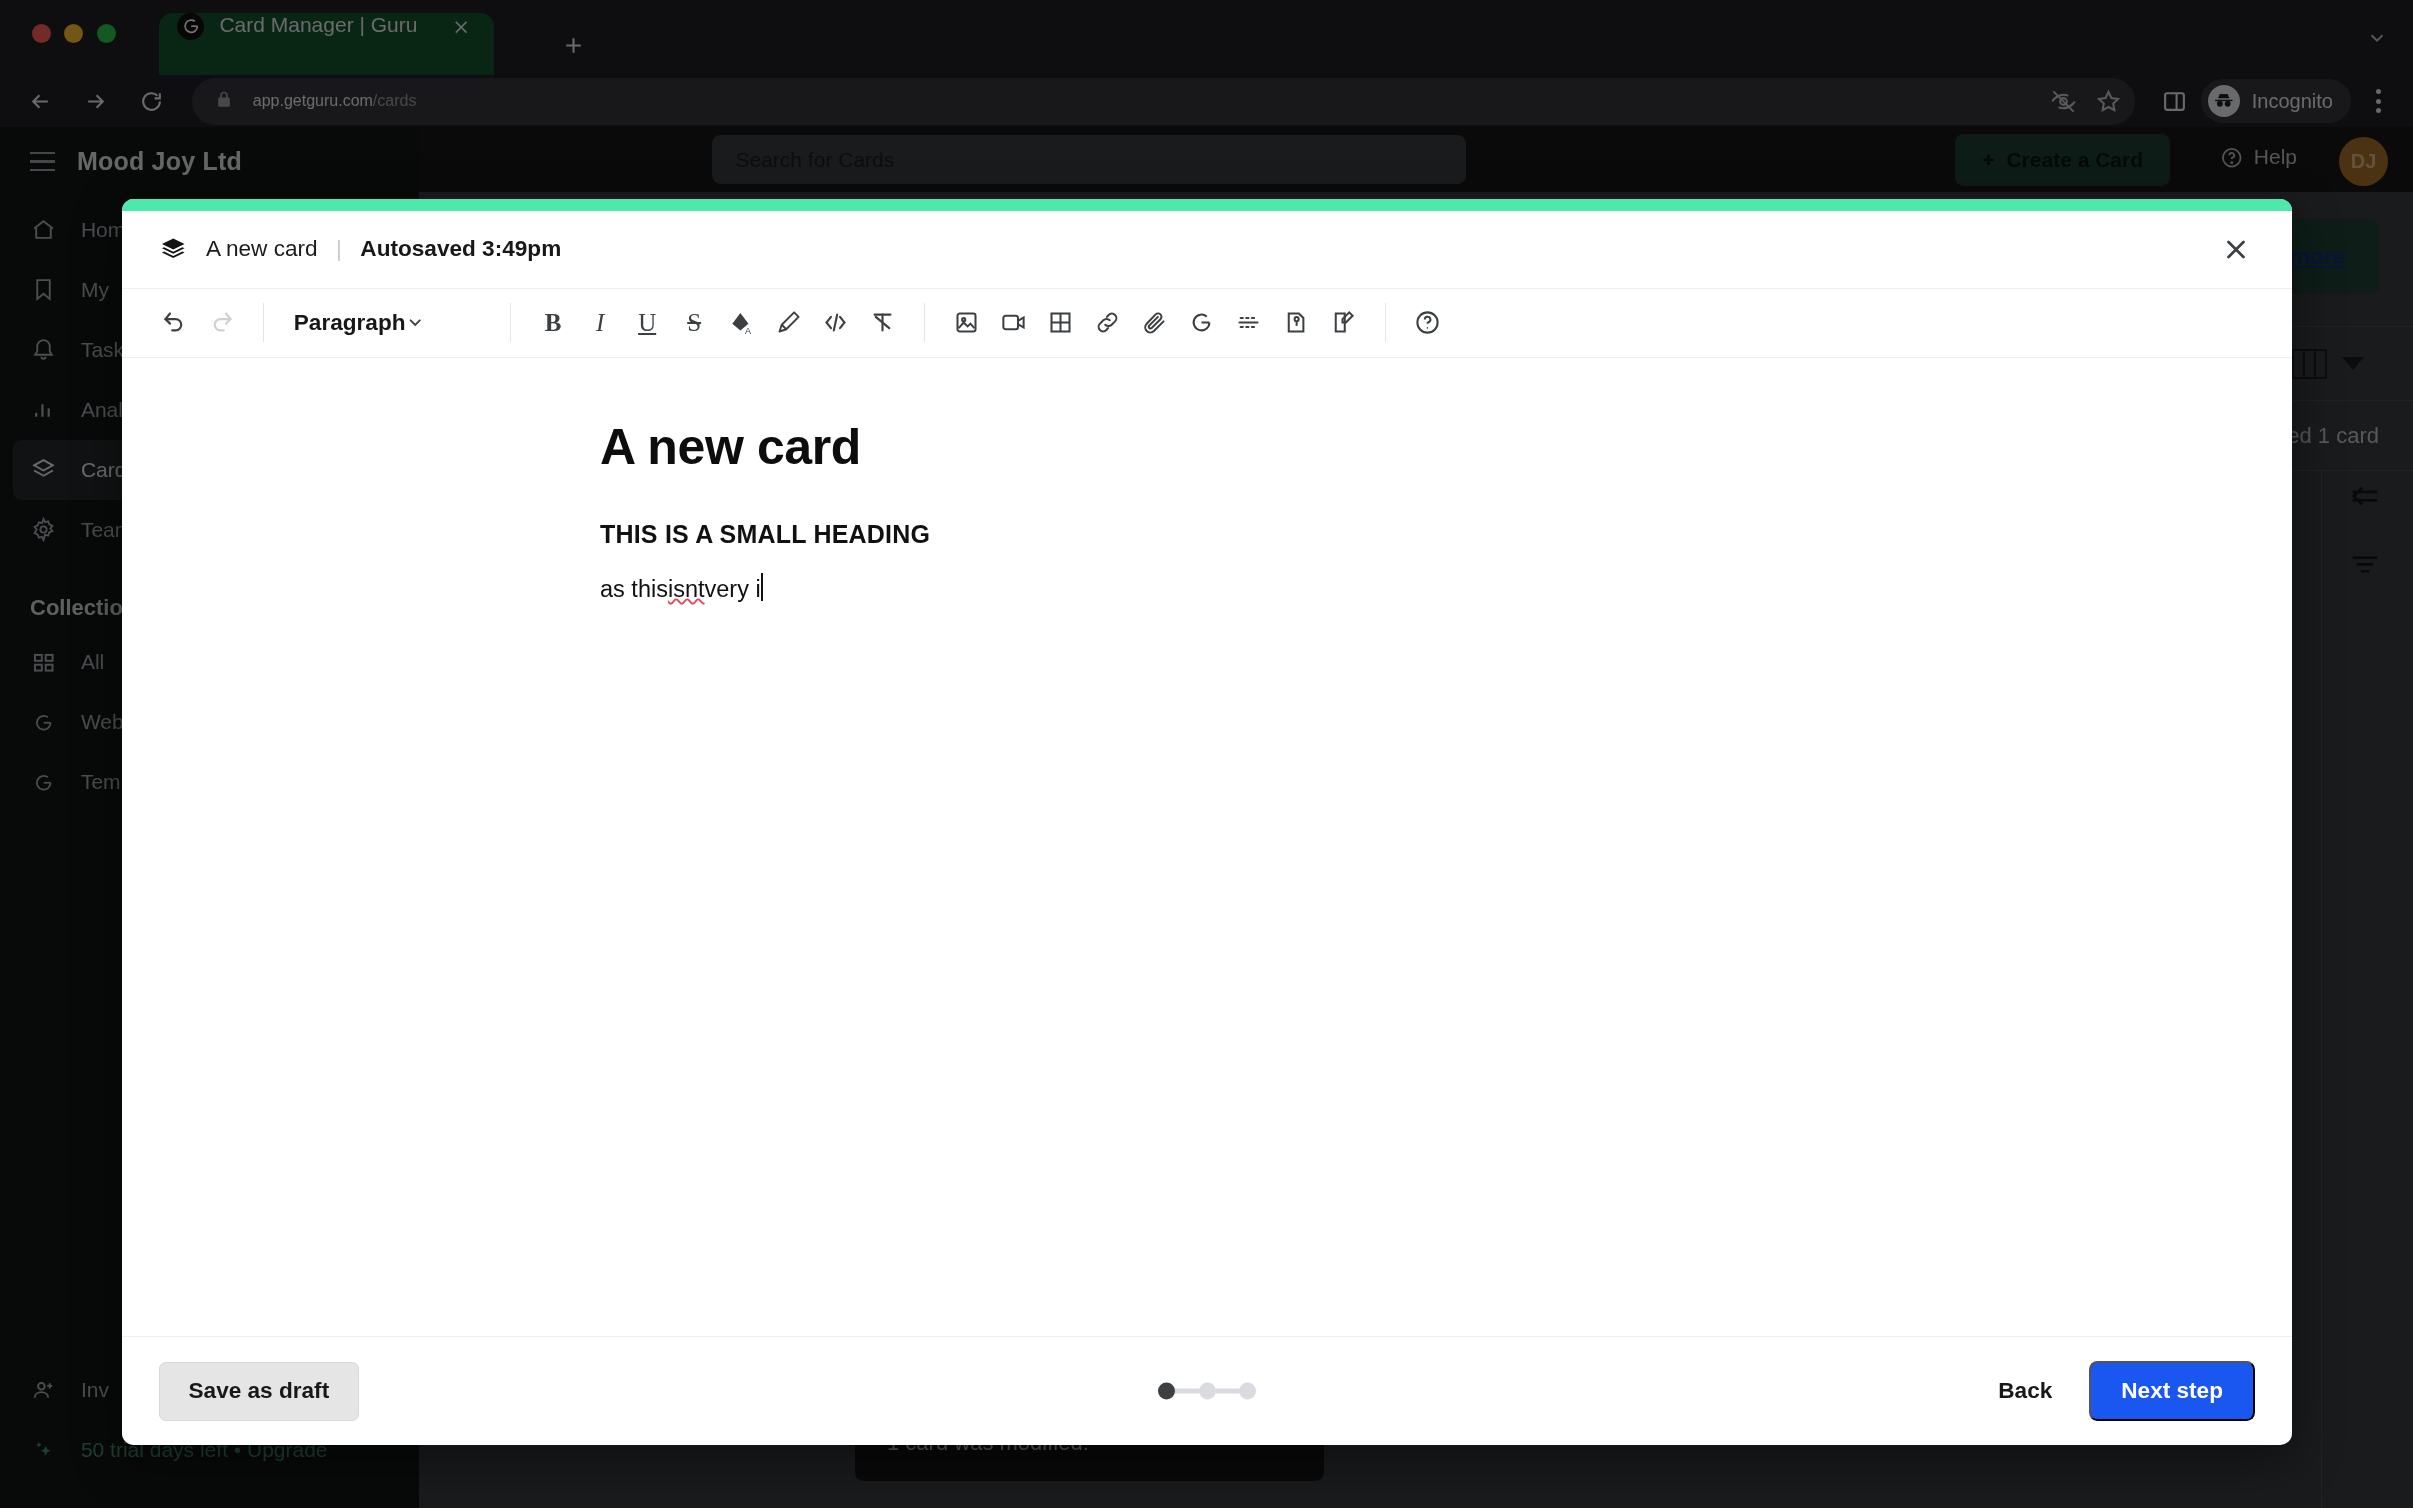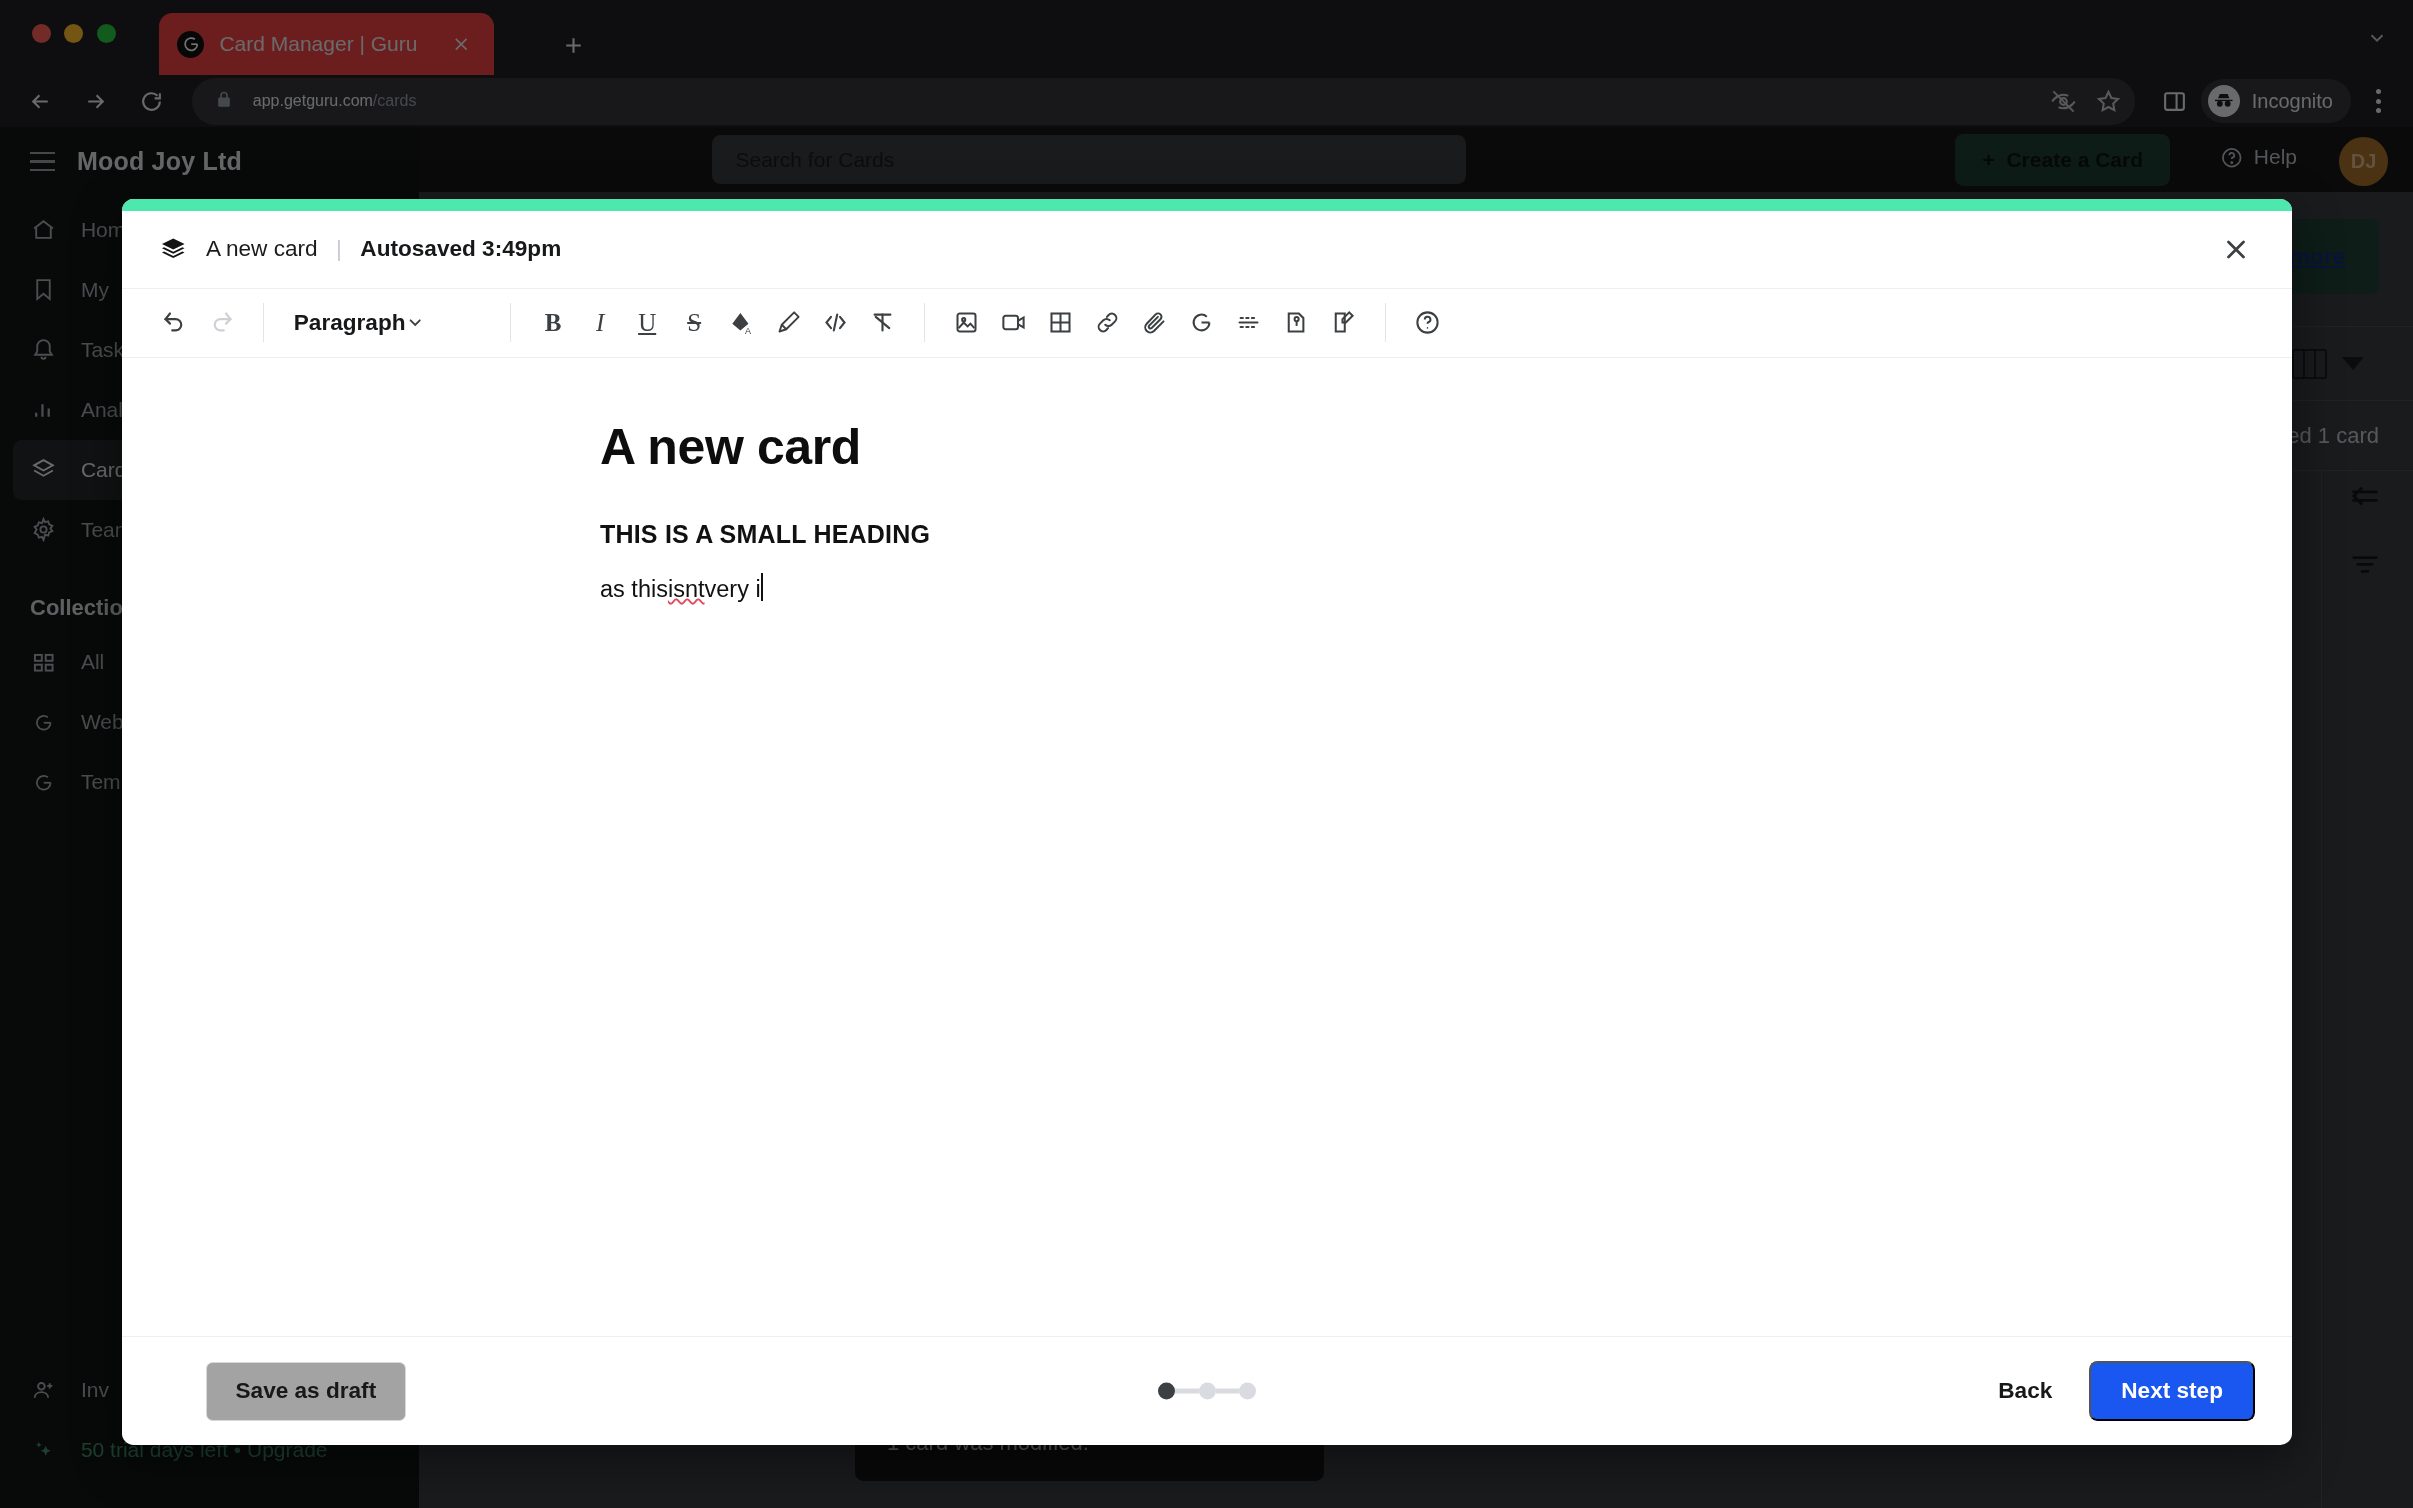--- a/index.html
+++ b/index.html
@@ -22,23 +22,23 @@
     display: flex; gap: 13.4px; align-items: center;
   }
   .dot { width: 19px; height: 19px; border-radius: 50%; }
   .dot.red { background: #ff5f57; }
   .dot.yellow { background: #febc2e; }
   .dot.green { background: #28c840; }
 
   .tab {
     position: absolute; left: 159px; top: 12.6px;
     width: 335px; height: 63px;
-    background: #ef4444;
+    background: #14532d;
     border-radius: 13.4px 13.4px 0 0;
-    display: flex; align-items: center; padding: 0 18.4px;
+    display: flex; align-items: flex-start; padding: 0 18.4px;
   }
   .tab-favicon {
     width: 27px; height: 27px; border-radius: 50%;
     background: #111; color: #fff;
     display: flex; align-items: center; justify-content: center;
     font-size: 17px; flex: 0 0 auto;
   }
   .tab-title {
     margin-left: 15px; color: #e8eaed; font-size: 21px;
     white-space: nowrap; overflow: hidden; text-overflow: ellipsis;
@@ -272,23 +272,23 @@
   }
 
   .modal-foot {
     height: 109px; flex: 0 0 auto;
     border-top: 0.8px solid #eceef0;
     display: flex; align-items: center; padding: 0 37px;
     position: relative;
   }
   .btn-draft {
     height: 59px; padding: 0 28.5px;
-    background: #a3a3a3; border: 0.8px solid #d5d8dc; border-radius: 6.7px;
+    background: #e5e5e5; border: 0.8px solid #d5d8dc; border-radius: 6.7px;
     color: #17181a; font-size: 22.6px; font-weight: 700;
-    display: flex; align-items: center; margin-left: 47px;
+    display: flex; align-items: center;
   }
   .steps {
     position: absolute; left: 50%; top: 50%; transform: translate(-50%,-50%);
     display: flex; align-items: center;
   }
   .step-dot { width: 17px; height: 17px; border-radius: 50%; background: #d9dbe0; }
   .step-dot.active { background: #3c4043; }
   .step-line { width: 23.5px; height: 4.2px; background: #d9dbe0; }
   .foot-right {
     margin-left: auto; display: flex; align-items: center; gap: 37px;

